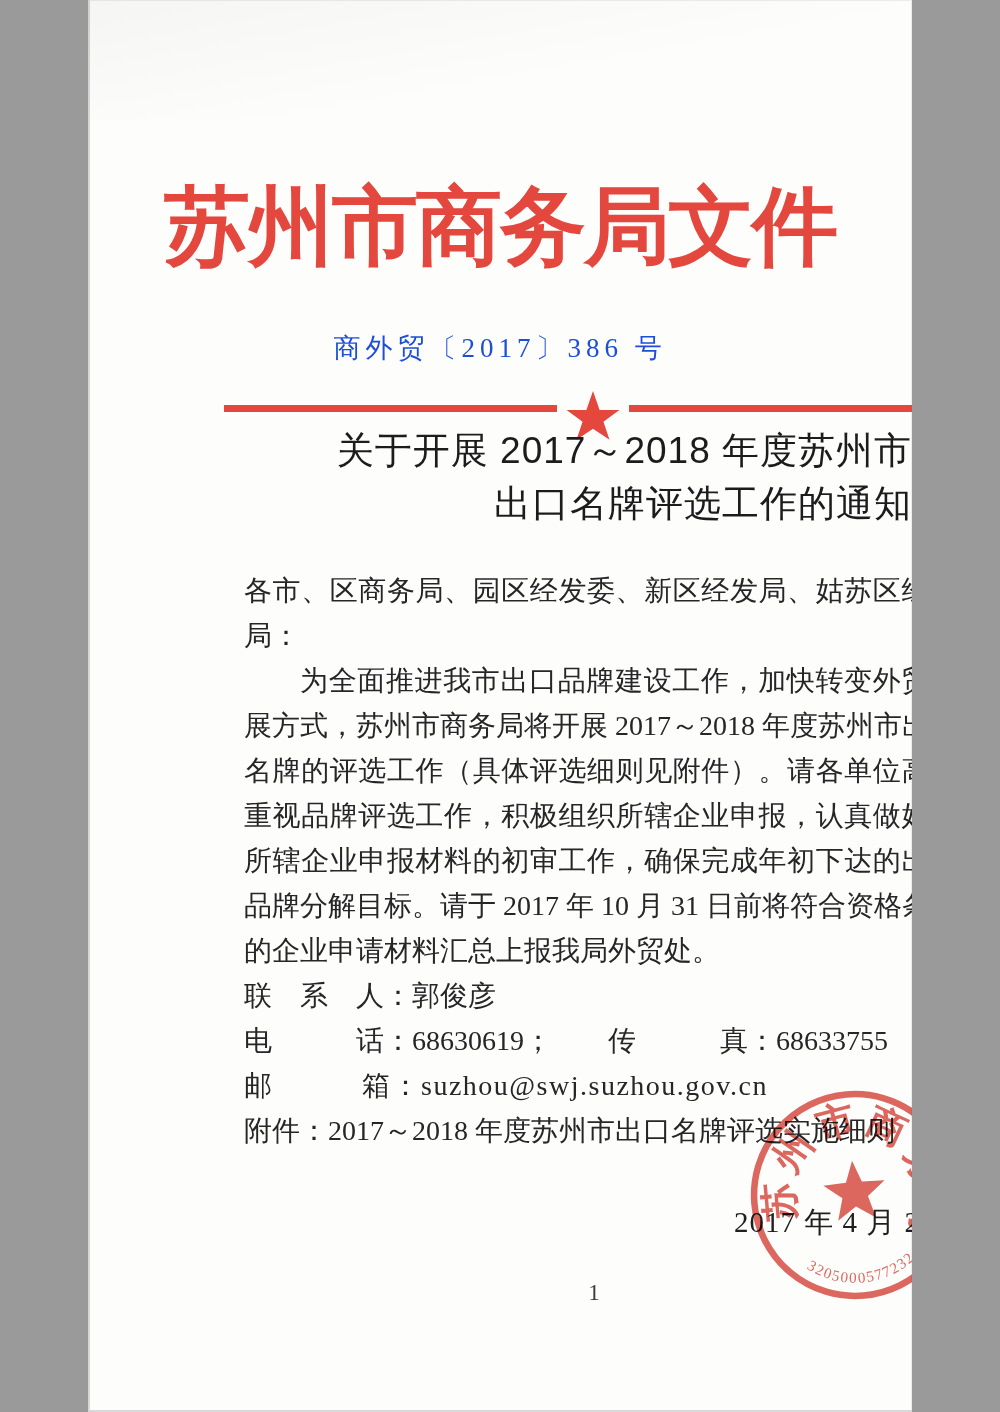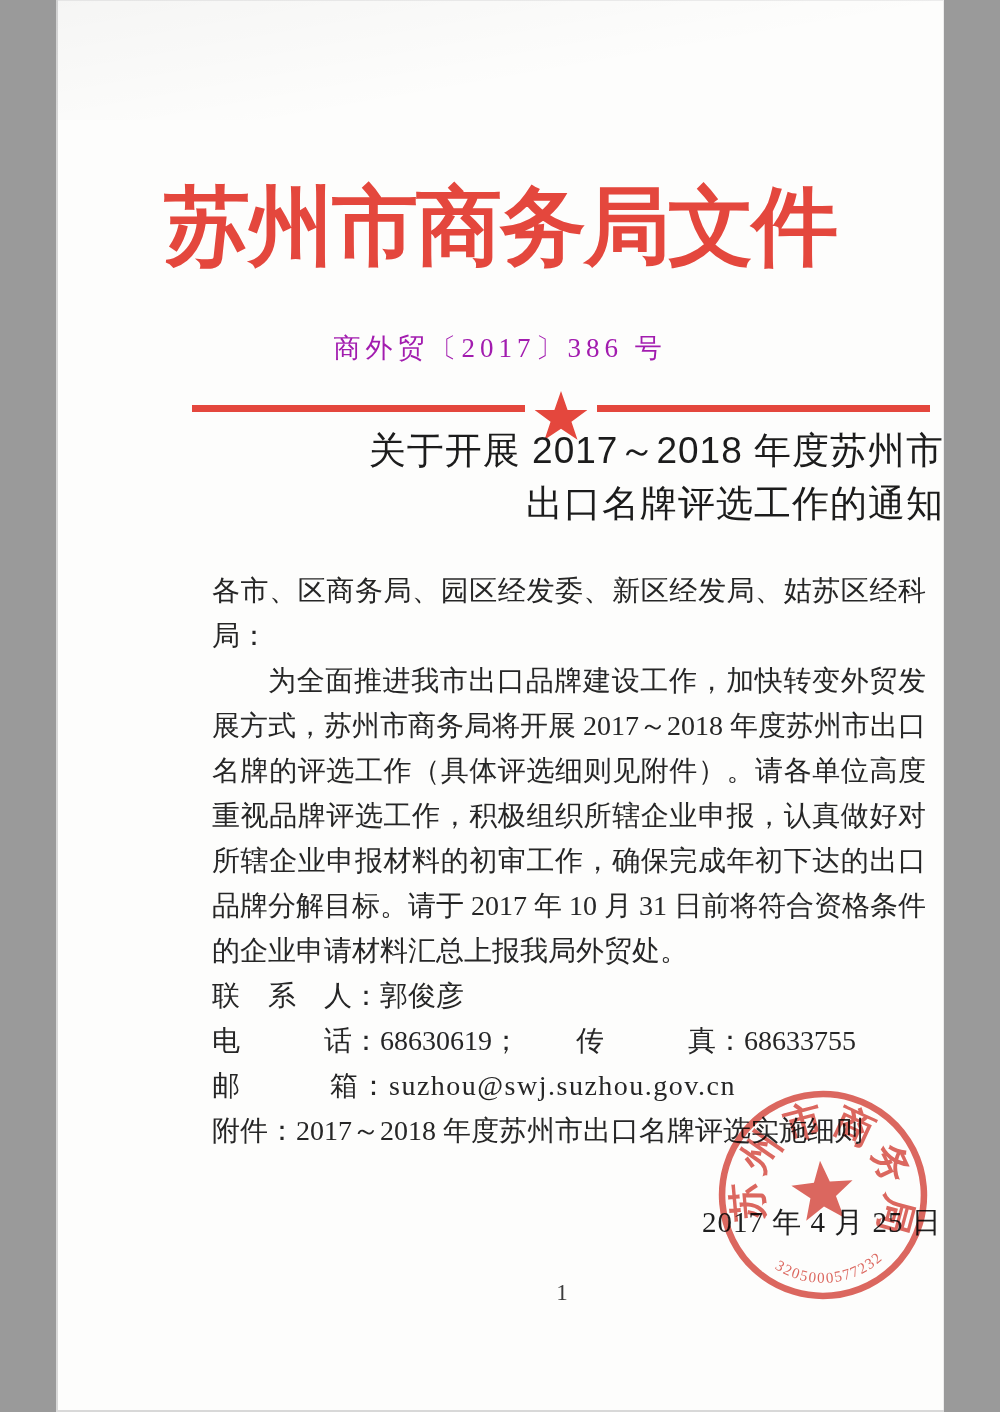--- a/index.html
+++ b/index.html
@@ -3,21 +3,21 @@
 <meta charset="utf-8">
 <style>
   :root{
     --header-red:#e4473d;
     --seal-red:#d9534a;
     --body-text:#262626;
   }
   html,body{margin:0;padding:0;background:#9a9a9a;}
   .page{
     position:relative;
-    width:888px;height:1412px;
+    width:824px;height:1412px;
     margin:0 auto;
     background:#fdfdfc;
     overflow:hidden;
     font-family:"Liberation Serif", serif;
     box-shadow:inset 2px -2px 0 #d8d8d8, inset -1px 1px 0 #ececec;
   }
   
   .page::before{
     content:"";position:absolute;left:0;top:0;width:100%;height:120px;
     background:linear-gradient(170deg, rgba(0,0,0,.03), rgba(0,0,0,0) 60%);
@@ -30,21 +30,21 @@
     font-family:"Liberation Serif", serif;
     font-weight:bold;
     font-size:86px;line-height:110px;
     letter-spacing:-2px;
     color:var(--header-red);
   }
   .doc-number{
     position:absolute;top:330px;left:0;width:100%;
     text-align:center;
     font-size:27px;letter-spacing:5px;
-    color:#a21caf;
+    color:#1d4ed8;
   }
 
   .divider{position:absolute;left:136px;top:405px;width:738px;height:7px;}
   .divider .seg{position:absolute;top:0;height:7px;width:333px;background:var(--header-red);}
   .divider .seg.right{right:0;}
   .divider .star{
     position:absolute;left:50%;top:-14px;transform:translateX(-50%);
     width:55px;height:53px;background:var(--header-red);
     clip-path:polygon(50% 0%, 62% 36%, 98% 36%, 69% 58%, 80% 92%, 50% 71%, 20% 92%, 31% 58%, 2% 36%, 38% 36%);
   }

